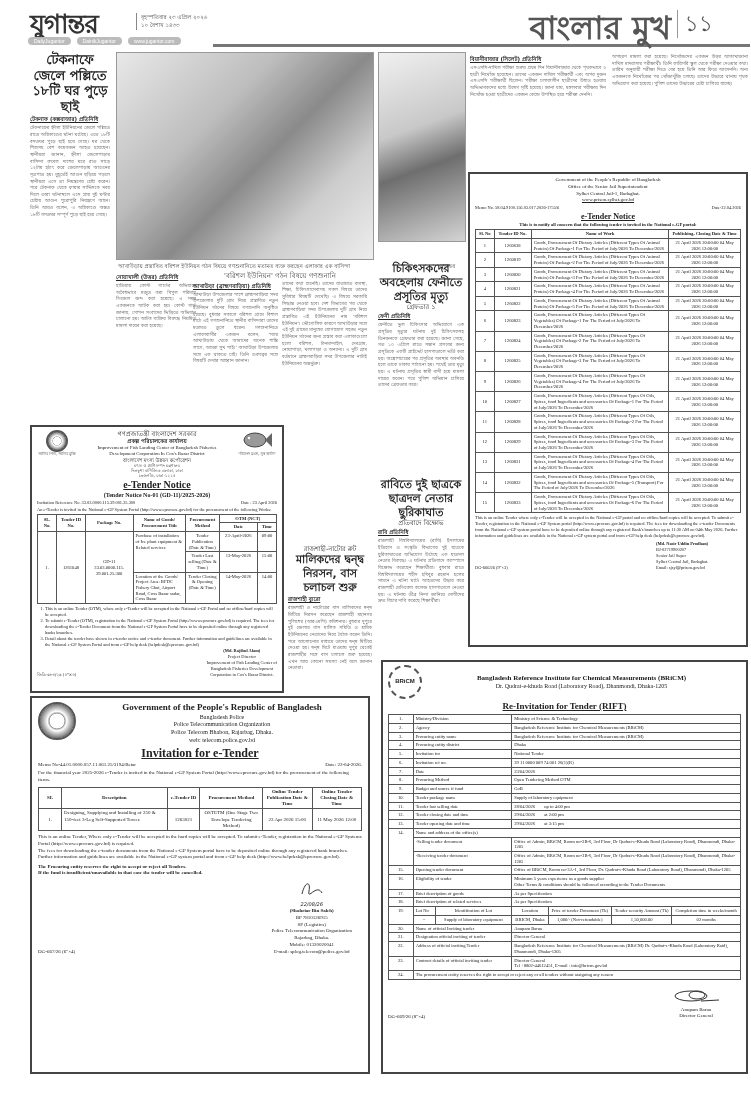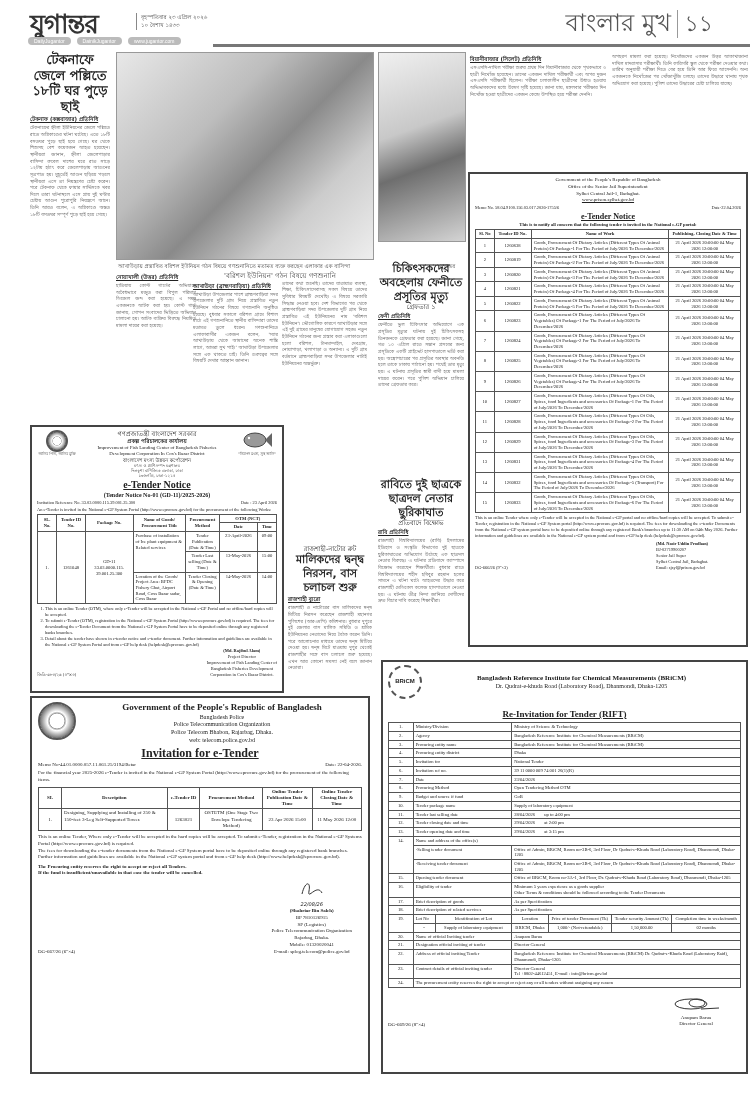--- a/index.html
+++ b/index.html
@@ -4,21 +4,21 @@
 <style>
 *{box-sizing:border-box;margin:0;padding:0}
 body{width:751px;height:1094px;background:#fff;font-family:"Liberation Serif",serif;color:#222;position:relative;overflow:hidden;font-size:5px;line-height:1.25}
 .abs{position:absolute}
 .bn{font-family:"DejaVu Sans",sans-serif}
 .hdr-logo{left:30px;top:8px;font-size:26px;font-weight:bold;font-family:"DejaVu Serif",serif;color:#333;letter-spacing:-1px}
 .hdr-date{left:136px;top:13px;font-size:5.5px;color:#444;border-left:1px solid #888;padding-left:4px;line-height:1.5}
 .hdr-social{left:28px;top:37px;display:flex;gap:6px}
 .pill{background:#bbb;color:#fff;font-size:5px;border-radius:5px;padding:1px 6px;font-family:"Liberation Sans",sans-serif}
 .hdr-rule{left:213px;top:44px;width:537px;height:3px;background:#777}
-.hdr-section{right:80px;top:8px;font-size:24px;font-weight:normal;color:#555}
+.hdr-section{right:80px;top:8px;font-size:32px;font-weight:bold;color:#555}
 .hdr-page{right:38px;top:10px;font-size:22px;color:#555;border-left:1px solid #999;padding-left:6px}
 .photo{background:linear-gradient(135deg,#e8e8e8 0%,#bdbdbd 35%,#8a8a8a 55%,#ccc 75%,#eee 100%);border:1px solid #999}
 .photo2{background:linear-gradient(160deg,#f0f0f0 0%,#c8c8c8 40%,#6e6e6e 60%,#d4d4d4 100%);border:1px solid #999}
 .headline{font-weight:bold;text-align:center;color:#222}
 .byline{font-weight:bold;text-decoration:underline;font-size:5.5px;margin:2px 0}
 .bodytext{font-size:4.6px;color:#555;text-align:justify;line-height:1.45;overflow:hidden}
 .caption{font-size:5.5px;color:#444}
 .box{border:2px solid #444;background:#fff;padding:4px}
 .ctr{text-align:center}
 table{border-collapse:collapse;width:100%}
@@ -381,21 +381,21 @@
 </div>
 
 <div class="abs box" style="left:381px;top:660px;width:367px;height:414px;padding:3px 5px">
   <div style="display:flex;align-items:center">
     <div style="width:34px;height:34px;border-radius:50%;border:2px dashed #555;display:flex;align-items:center;justify-content:center;font-size:6px;font-weight:bold;font-family:'Liberation Sans',sans-serif">BRiCM</div>
     <div class="ctr" style="flex:1">
       <div class="bold" style="font-size:7px">Bangladesh Reference Institute for Chemical Measurements (BRiCM)</div>
       <div style="font-size:6px">Dr. Qudrat-e-khuda Road (Laboratory Road), Dhanmondi, Dhaka-1205</div>
     </div>
   </div>
-  <div class="t-title" style="font-size:9px;margin:10px 0 2px">Re-Invitation for Tender (RIFT)</div>
+  <div class="t-title" style="font-size:9px;margin:2px 0 2px">Re-Invitation for Tender (RIFT)</div>
   <table style="font-size:5px">
     <tbody id="bricm-rows">
         <tr>
           <td style="text-align: center; width: 7%;">1.</td>
           <td style="width: 28%;">Ministry/Division</td>
           <td colspan="5" style="white-space: pre;">Ministry of Science &amp; Technology</td>
         </tr>
         <tr>
           <td style="text-align: center; width: 7%;">2.</td>
           <td style="width: 28%;">Agency</td>

